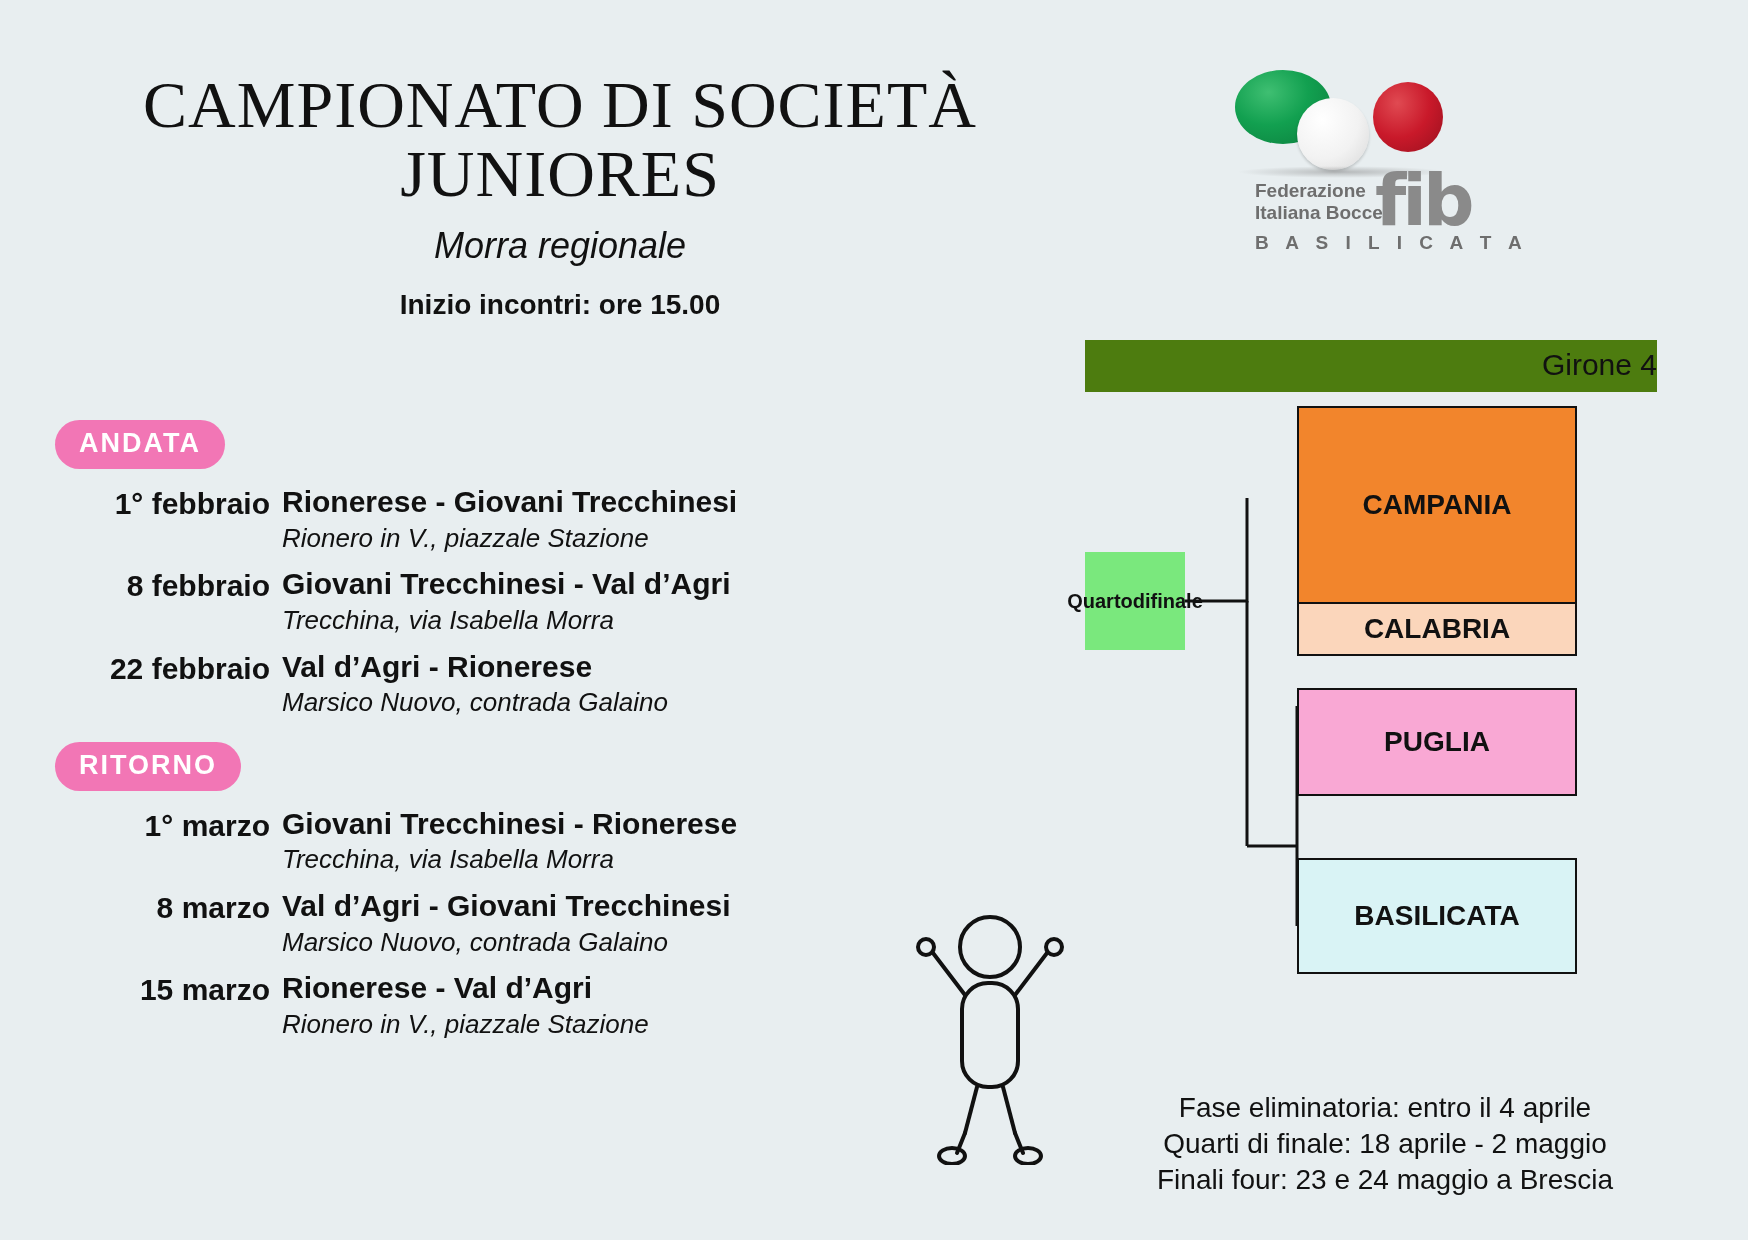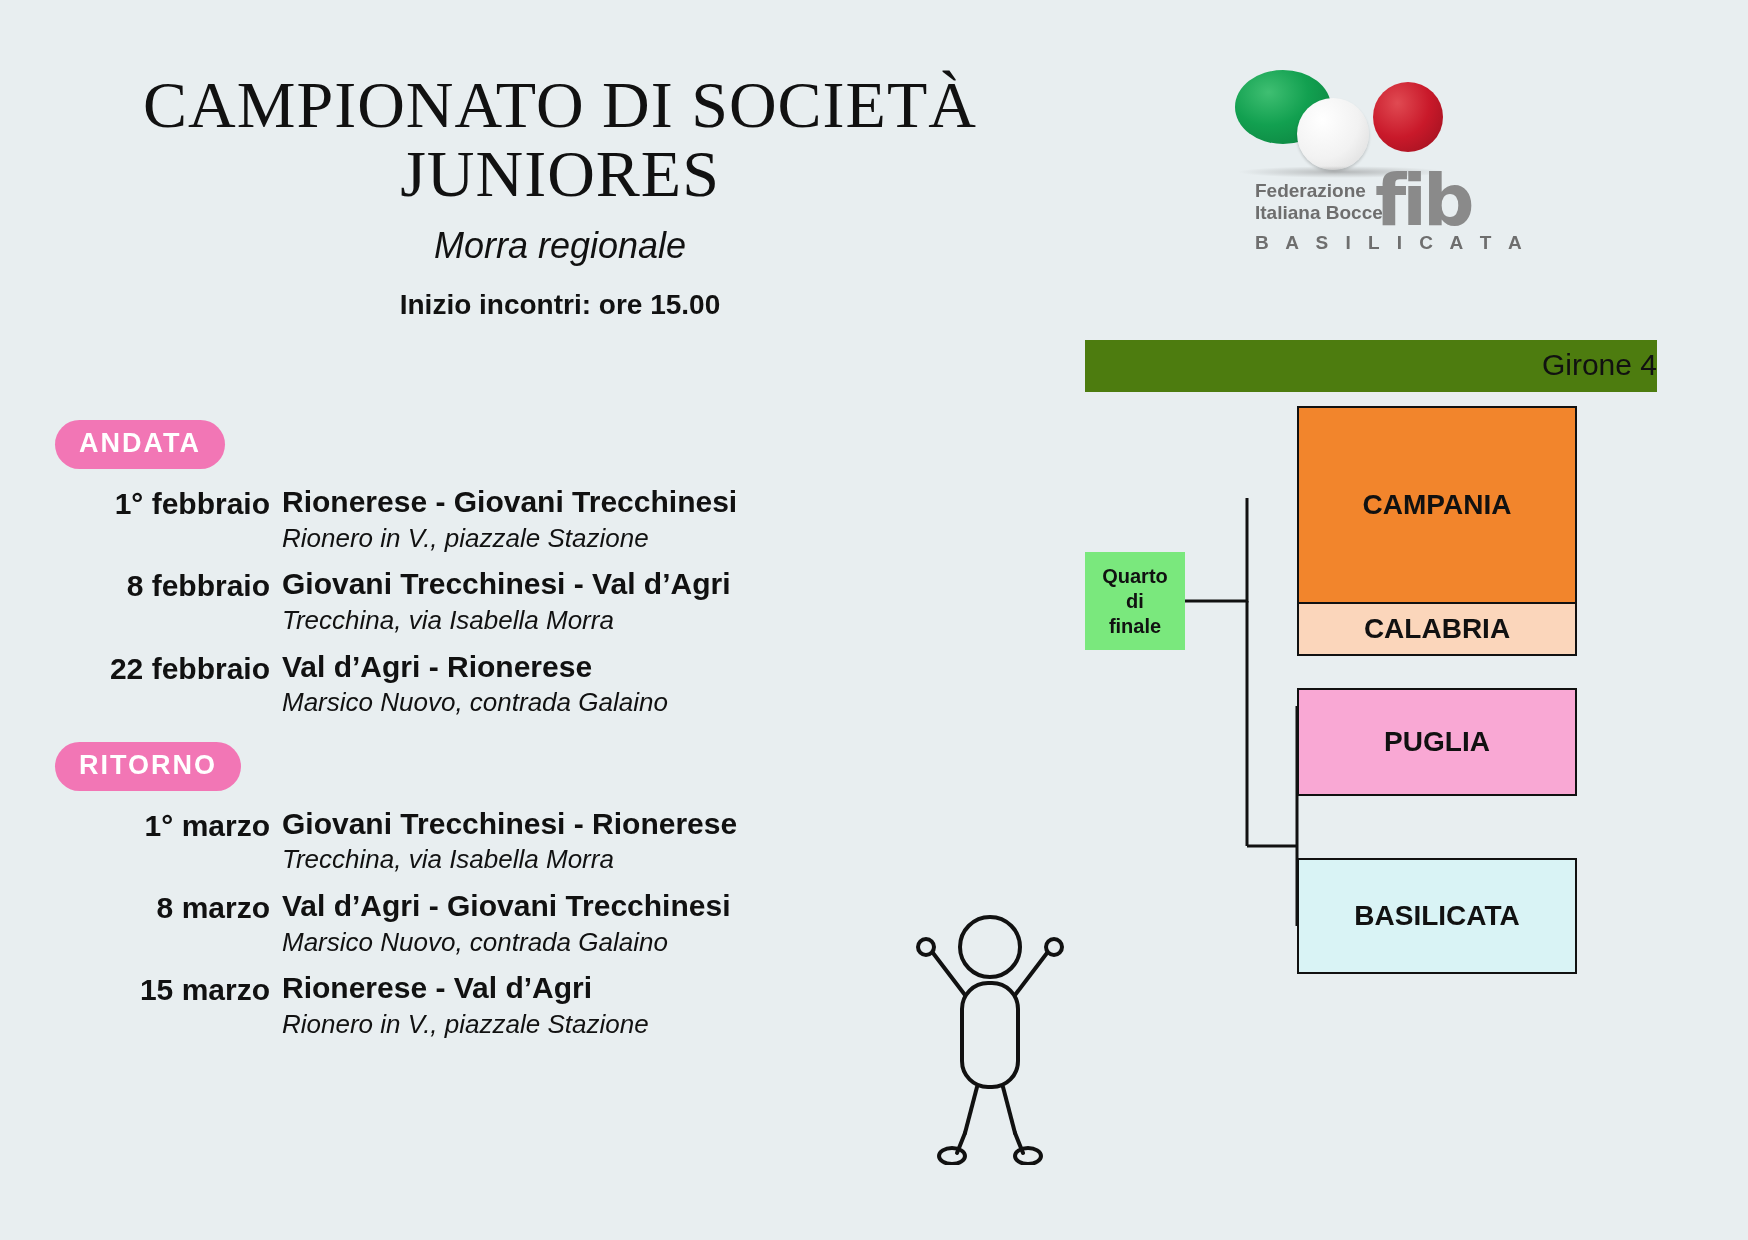--- a/index.html
+++ b/index.html
@@ -216,21 +216,20 @@
     position: absolute;
     left: 0px;
     top: 212px;
     width: 100px;
     height: 98px;
     background: #7ae87d;
     color: #111;
     font-weight: bold;
     font-size: 20px;
     display: flex;
-    flex-direction: column;
     align-items: center;
     justify-content: center;
     line-height: 1.25;
     text-align: center;
   }
   .bracket-lines {
     position: absolute;
     left: 100px;
     top: 66px;
     width: 120px;
@@ -374,14 +373,19 @@
     </div>
 
     <div class="teams-col">
       <div class="team-box box-campania">CAMPANIA</div>
       <div class="team-box box-calabria">CALABRIA</div>
       <div class="team-box box-puglia">PUGLIA</div>
       <div class="team-box box-basilicata">BASILICATA</div>
     </div>
   </div>
 
+  <div class="notes">
+    <div>Fase eliminatoria: entro il 4 aprile</div>
+    <div>Quarti di finale: 18 aprile - 2 maggio</div>
+    <div>Finali four: 23 e 24 maggio a Brescia</div>
+  </div>
 
 </div>
 
 </body></html>

